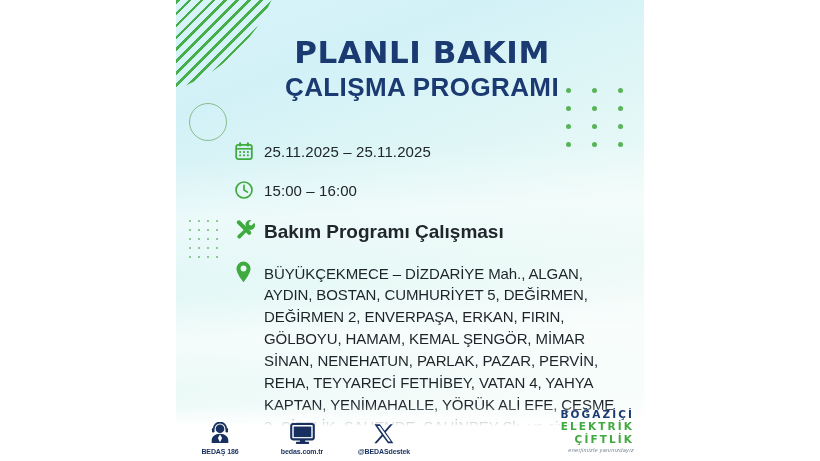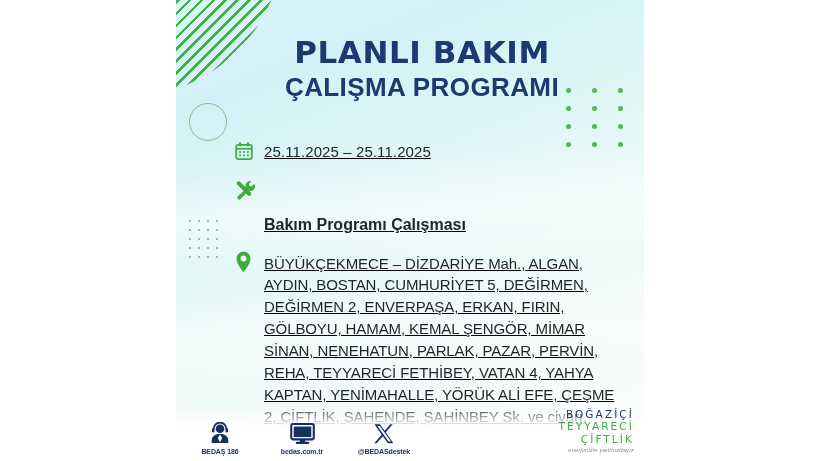--- a/index.html
+++ b/index.html
@@ -131,21 +131,20 @@
     color: #1b3a72;
     line-height: 1.08;
   }
 
   
   #info {
     position: absolute;
     left: 58px;
     top: 140px;
     width: 392px;
-    text-decoration: underline;
   }
   .info-row {
     display: flex;
     align-items: flex-start;
     margin-bottom: 15px;
   }
   .info-row .ico {
     flex: 0 0 30px;
     height: 22px;
     display: flex;
@@ -153,21 +152,21 @@
     justify-content: flex-start;
   }
   .info-row .txt {
     color: #20262b;
     font-size: 14.5px;
     font-family: "Liberation Sans", sans-serif;
     line-height: 1.5;
     padding-top: 1px;
   }
   #row-date .txt, #row-time .txt { font-size: 15px; letter-spacing: .1px; }
-  #row-work .txt { font-size: 16px; font-weight: 600; margin-top: 33px; }
+  #row-work .txt { font-size: 19px; font-weight: 600; }
   #row-loc { margin-bottom: 0; }
   #row-loc .ico { height: 20px; }
   #row-loc .txt {
     font-size: 15px;
     line-height: 1.46;
     letter-spacing: -.1px;
     color: #1d2429;
   }
 
   
@@ -202,21 +201,21 @@
 
   #brand {
     position: absolute;
     right: 10px;
     bottom: 8px;
     text-align: right;
   }
   .brand-line {
     font-family: "DejaVu Sans", sans-serif;
     font-size: 10.5px;
-    font-weight: 400;
+    font-weight: 700;
     letter-spacing: 2.1px;
     line-height: 1.18;
   }
   #brand-l1 { color: #1b3a72; }
   #brand-l2, #brand-l3 { color: #3faa3f; }
   #brand-tag {
     margin-top: 2px;
     font-size: 5.6px;
     color: #7b8896;
     letter-spacing: .25px;
@@ -295,20 +294,29 @@
               <rect x="15.5" y="12.1" width="2.2" height="2.2"></rect>
               <rect x="6.3" y="16.1" width="2.2" height="2.2"></rect>
               <rect x="10.9" y="16.1" width="2.2" height="2.2"></rect>
               <rect x="15.5" y="16.1" width="2.2" height="2.2"></rect>
             </g>
           </svg>
         </span>
         <span class="txt">25.11.2025 – 25.11.2025</span>
       </div>
 
+      <div class="info-row" id="row-time">
+        <span class="ico">
+          <svg width="20" height="20" viewBox="0 0 24 24" aria-hidden="true">
+            <circle cx="12" cy="12" r="9.6" fill="none" stroke="#3faa3f" stroke-width="2"></circle>
+            <path d="M12 6.4 V12 L16.1 14.6" fill="none" stroke="#3faa3f" stroke-width="2" stroke-linecap="round" stroke-linejoin="round"></path>
+          </svg>
+        </span>
+        <span class="txt">15:00 – 16:00</span>
+      </div>
 
       <div class="info-row" id="row-work">
         <span class="ico">
           <svg width="21" height="21" viewBox="0 0 24 24" aria-hidden="true">
             <g fill="#3faa3f">
               <path d="M3.6 3.2 L6.4 2.5 L19.1 15.2 a2.3 2.3 0 0 1 -3.3 3.3 L3.1 5.8 Z"></path>
               <path d="M19.9 2.6 a5.2 5.2 0 0 0 -5.6 8.2 l-9.9 9 a2.2 2.2 0 0 0 3.1 3.1 l9.3 -9.7 a5.2 5.2 0 0 0 6.3 -7.7 l-3 3 -2.6 -0.5 -0.5 -2.6 Z"></path>
             </g>
           </svg>
         </span>
@@ -363,21 +371,21 @@
               <path d="M1.6 1.4 h5.9 l5.2 7.1 l6.2 -7.1 h2.6 l-7.6 8.7 l8.3 12 h-5.9 l-5.6 -7.7 l-6.7 7.7 h-2.6 l8.1 -9.3 Z M4.9 3.2 l12 17.1 h2.6 l-12 -17.1 Z" fill="#17305f"></path>
             </svg>
           </span>
           <div class="clabel">@BEDASdestek</div>
         </div>
 
       </div>
 
       <div id="brand">
         <div class="brand-line" id="brand-l1">BOĞAZİÇİ</div>
-        <div class="brand-line" id="brand-l2">TEYYARECİ</div>
+        <div class="brand-line" id="brand-l2">ELEKTRİK</div>
         <div class="brand-line" id="brand-l3">ÇİFTLİK</div>
         <div id="brand-tag">enerjimizle yanınızdayız</div>
       </div>
 
     </div>
 
   </div>
 </div>
 
 </body></html>

